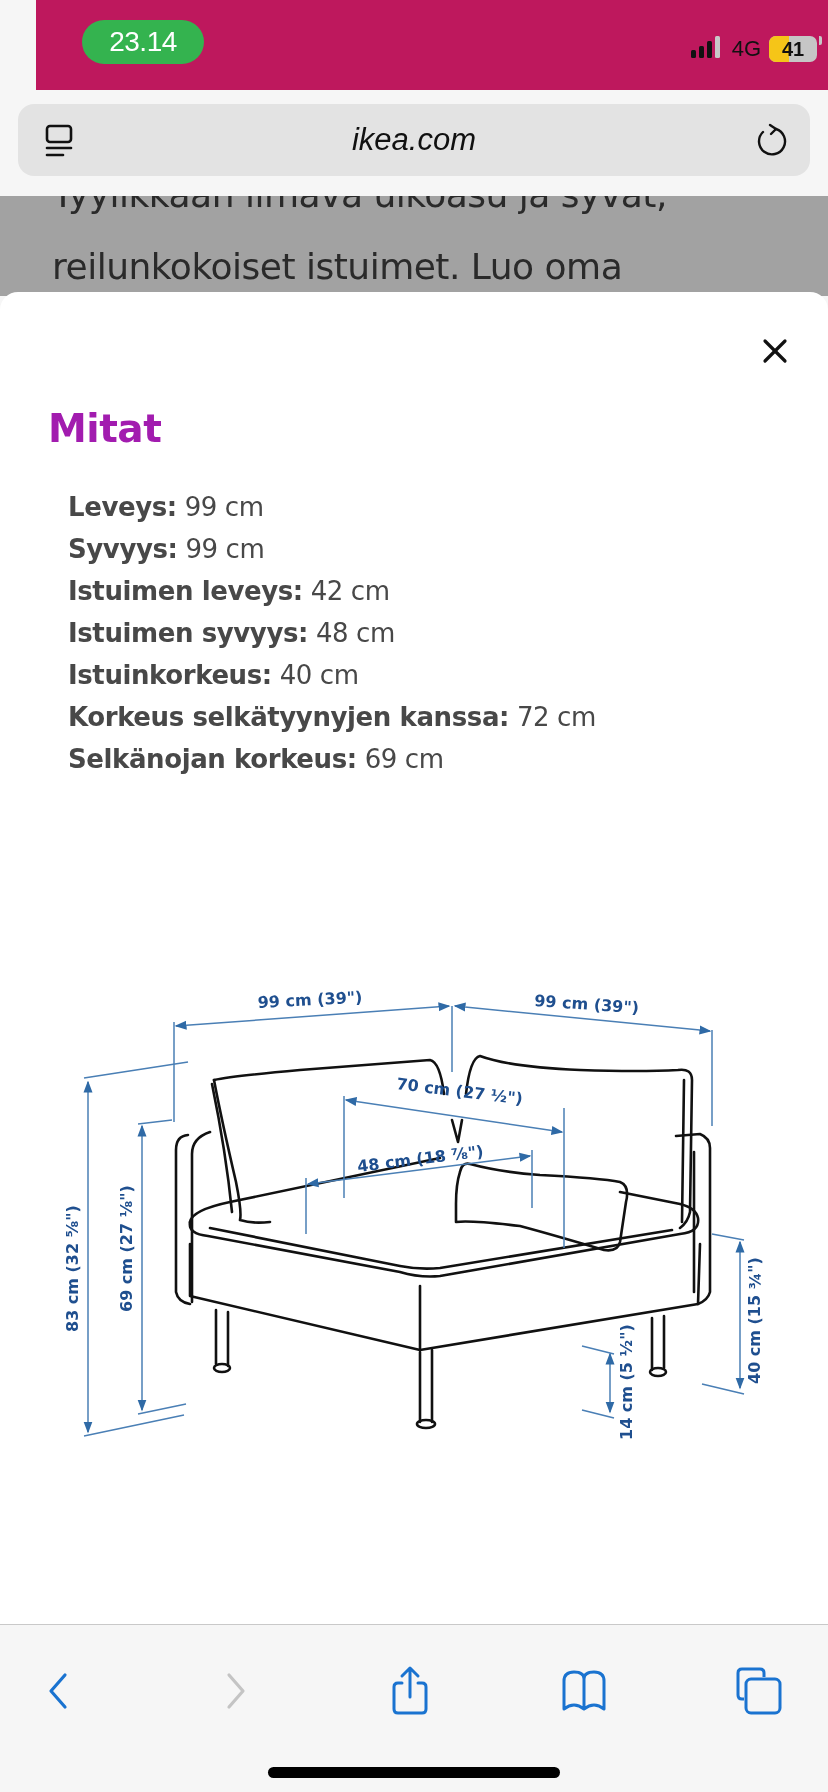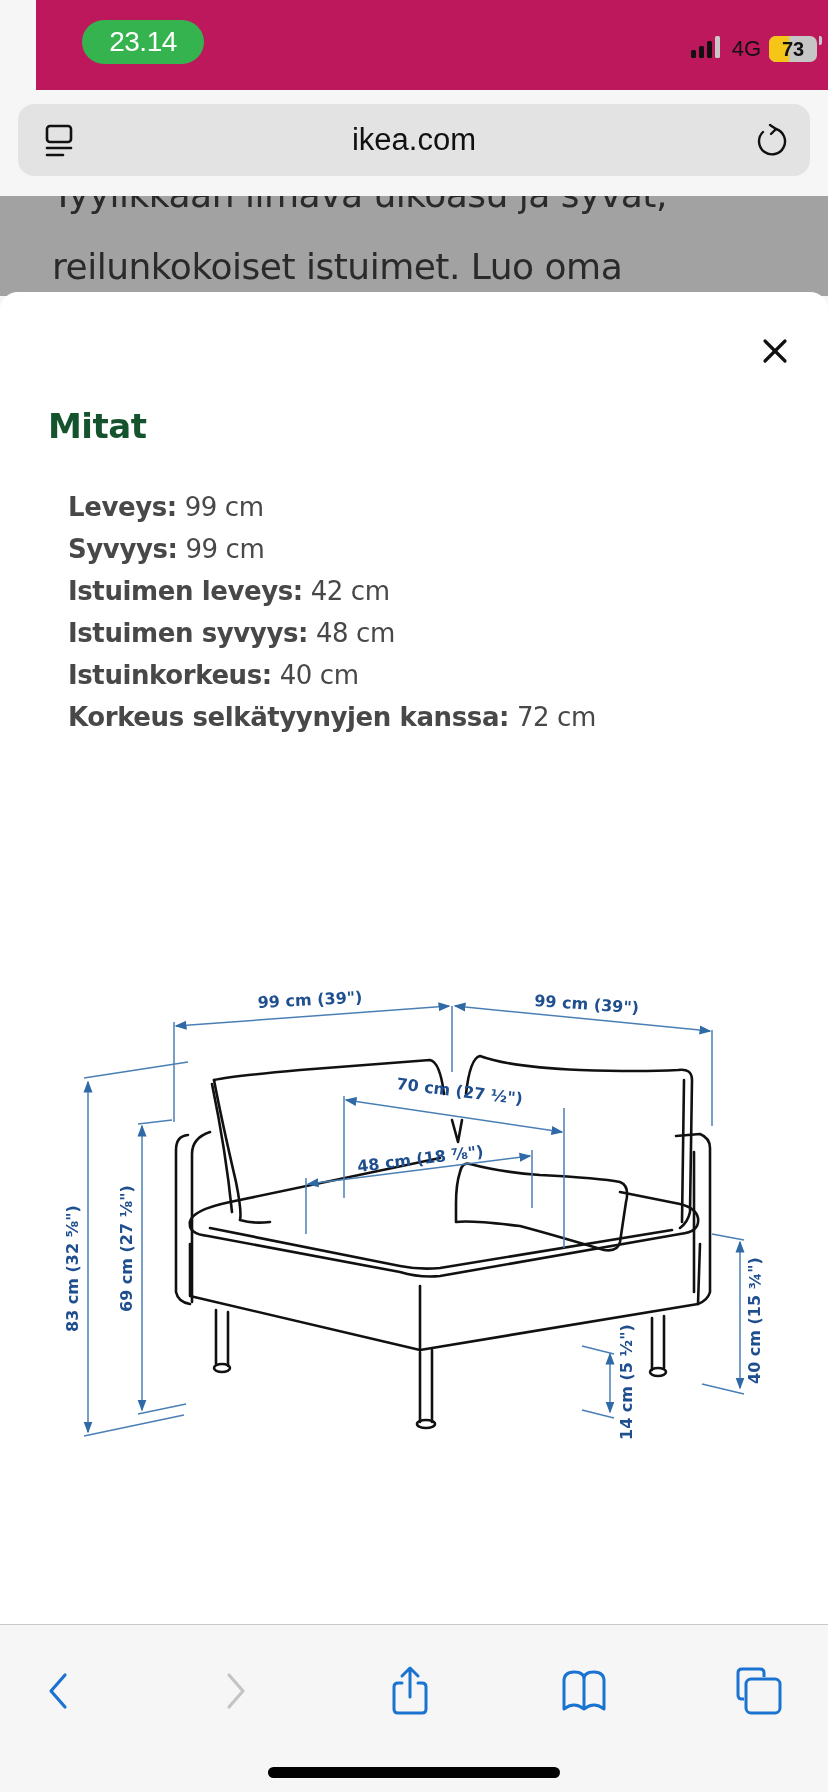--- a/index.html
+++ b/index.html
@@ -16,35 +16,35 @@
   .signal span:nth-child(2) { height: 12px; }
   .signal span:nth-child(3) { height: 17px; }
   .signal span:nth-child(4) { height: 22px; background: #c8c8c8; }
   .network { font-family: "Liberation Sans", sans-serif; font-size: 22px; color: #111; margin-left: 4px; }
   .battery { position: relative; width: 48px; height: 26px; border-radius: 7px; background: #c6c6c6; overflow: hidden; display: flex; align-items: center; justify-content: center; font-family: "Liberation Sans", sans-serif; font-weight: bold; font-size: 20px; color: #111; }
   .battery .fill { position: absolute; left: 0; top: 0; bottom: 0; width: 41%; background: #f5c518; }
   .battery .pct { position: relative; }
   .battery-tip { width: 3px; height: 9px; background: #c6c6c6; border-radius: 0 2px 2px 0; margin-left: -6px; }
 
   
-  .url-bar { position: absolute; left: 18px; top: 104px; width: 792px; height: 72px; border-radius: 16px; background: #e3e3e3; display: flex; align-items: center; justify-content: center; }
+  .url-bar { position: absolute; left: 18px; top: 104px; width: 792px; height: 72px; border-radius: 16px; background: #e3e3e3; display: flex; align-items: center; justify-content: center; font-style: italic; }
   .url-text { font-family: "Liberation Sans", sans-serif; font-size: 31px; color: #111; }
   .tabs-icon { position: absolute; left: 26px; top: 20px; width: 30px; height: 34px; }
   .reload-icon { position: absolute; right: 22px; top: 18px; width: 34px; height: 36px; }
 
   
   .bg-page { position: absolute; left: 0; top: 196px; width: 828px; height: 100px; background: #a2a2a2; overflow: hidden; }
   .bg-line { position: absolute; left: 52px; font-family: "DejaVu Sans", sans-serif; font-size: 36px; color: #2a2a2a; white-space: nowrap; letter-spacing: -0.5px; }
   .bg-line.l1 { top: -22px; }
   .bg-line.l2 { top: 50px; }
 
   
   .sheet { position: absolute; left: 0; top: 292px; width: 828px; height: 1332px; background: #fff; border-radius: 18px 18px 0 0; }
   .close-btn { position: absolute; right: 36px; top: 42px; width: 34px; height: 34px; cursor: pointer; }
-  .sheet-title { position: absolute; left: 48px; top: 114px; font-family: "DejaVu Sans", sans-serif; font-weight: bold; font-size: 34px; color: #14532d; letter-spacing: -0.5px; }
+  .sheet-title { position: absolute; left: 48px; top: 114px; font-family: "DejaVu Sans", sans-serif; font-weight: bold; font-size: 39px; color: #a21caf; letter-spacing: -0.5px; }
   .dims { position: absolute; left: 48px; top: 194px; list-style: none; }
   .dims li { font-family: "DejaVu Sans", sans-serif; font-size: 26px; color: #484848; height: 42px; line-height: 42px; white-space: nowrap; letter-spacing: -0.4px; }
   .dims .k { font-weight: bold; margin-left: 20px; }
 
   .diagram { position: absolute; left: 0; top: 680px; width: 828px; height: 560px; }
 
   
   .toolbar { position: absolute; left: 0; top: 1624px; width: 828px; height: 168px; background: #f6f6f6; border-top: 1.5px solid #c9c9c9; }
   .tb-btn { position: absolute; top: 36px; width: 60px; height: 60px; display: flex; align-items: center; justify-content: center; cursor: pointer; }
   .home-indicator { position: absolute; left: 268px; top: 142px; width: 292px; height: 11px; border-radius: 6px; background: #000; }
@@ -57,21 +57,21 @@
   <div class="status-right">
     <div class="signal">
         <span></span>
         <span></span>
         <span></span>
         <span></span>
       </div>
     <span class="network">4G</span>
     <div class="battery">
       <div class="fill"></div>
-      <span class="pct">73</span>
+      <span class="pct">41</span>
     </div>
     <div class="battery-tip"></div>
   </div>
 </div>
 
 <div class="url-bar">
   <svg class="tabs-icon" viewBox="0 0 30 34">
     <rect x="3" y="2" width="24" height="16" rx="3" fill="none" stroke="#111" stroke-width="2.6"></rect>
     <line x1="3" y1="24" x2="27" y2="24" stroke="#111" stroke-width="2.6" stroke-linecap="round"></line>
     <line x1="3" y1="31" x2="19" y2="31" stroke="#111" stroke-width="2.6" stroke-linecap="round"></line>
@@ -96,20 +96,21 @@
 
   <h2 class="sheet-title">Mitat</h2>
 
   <ul class="dims">
     <li><span class="k">Leveys:</span> <span>99 cm</span></li>
     <li><span class="k">Syvyys:</span> <span>99 cm</span></li>
     <li><span class="k">Istuimen leveys:</span> <span>42 cm</span></li>
     <li><span class="k">Istuimen syvyys:</span> <span>48 cm</span></li>
     <li><span class="k">Istuinkorkeus:</span> <span>40 cm</span></li>
     <li><span class="k">Korkeus selkätyynyjen kanssa:</span> <span>72 cm</span></li>
+    <li><span class="k">Selkänojan korkeus:</span> <span>69 cm</span></li>
   </ul>
 
   <svg class="diagram" viewBox="0 0 828 560">
     <defs>
       <marker id="ah" markerWidth="8" markerHeight="8" refX="7" refY="4" orient="auto-start-reverse">
         <path d="M0,1 L8,4 L0,7 z" fill="#2f6aa6"></path>
       </marker>
     </defs>
     <g fill="none" stroke="#111" stroke-width="2.6" stroke-linecap="round" stroke-linejoin="round">
 

